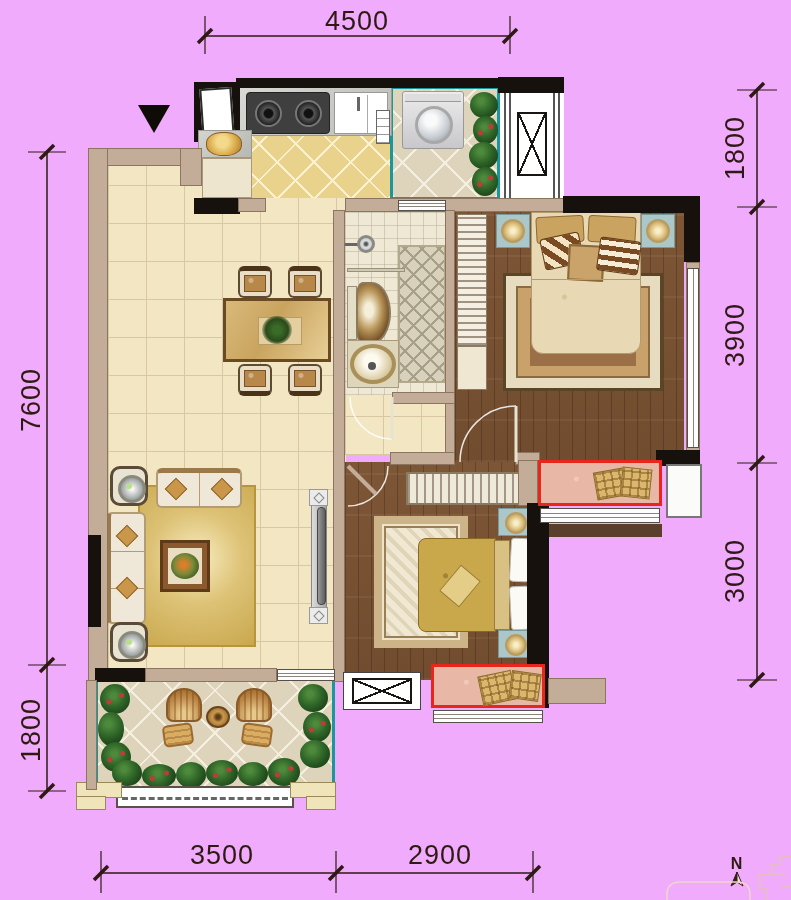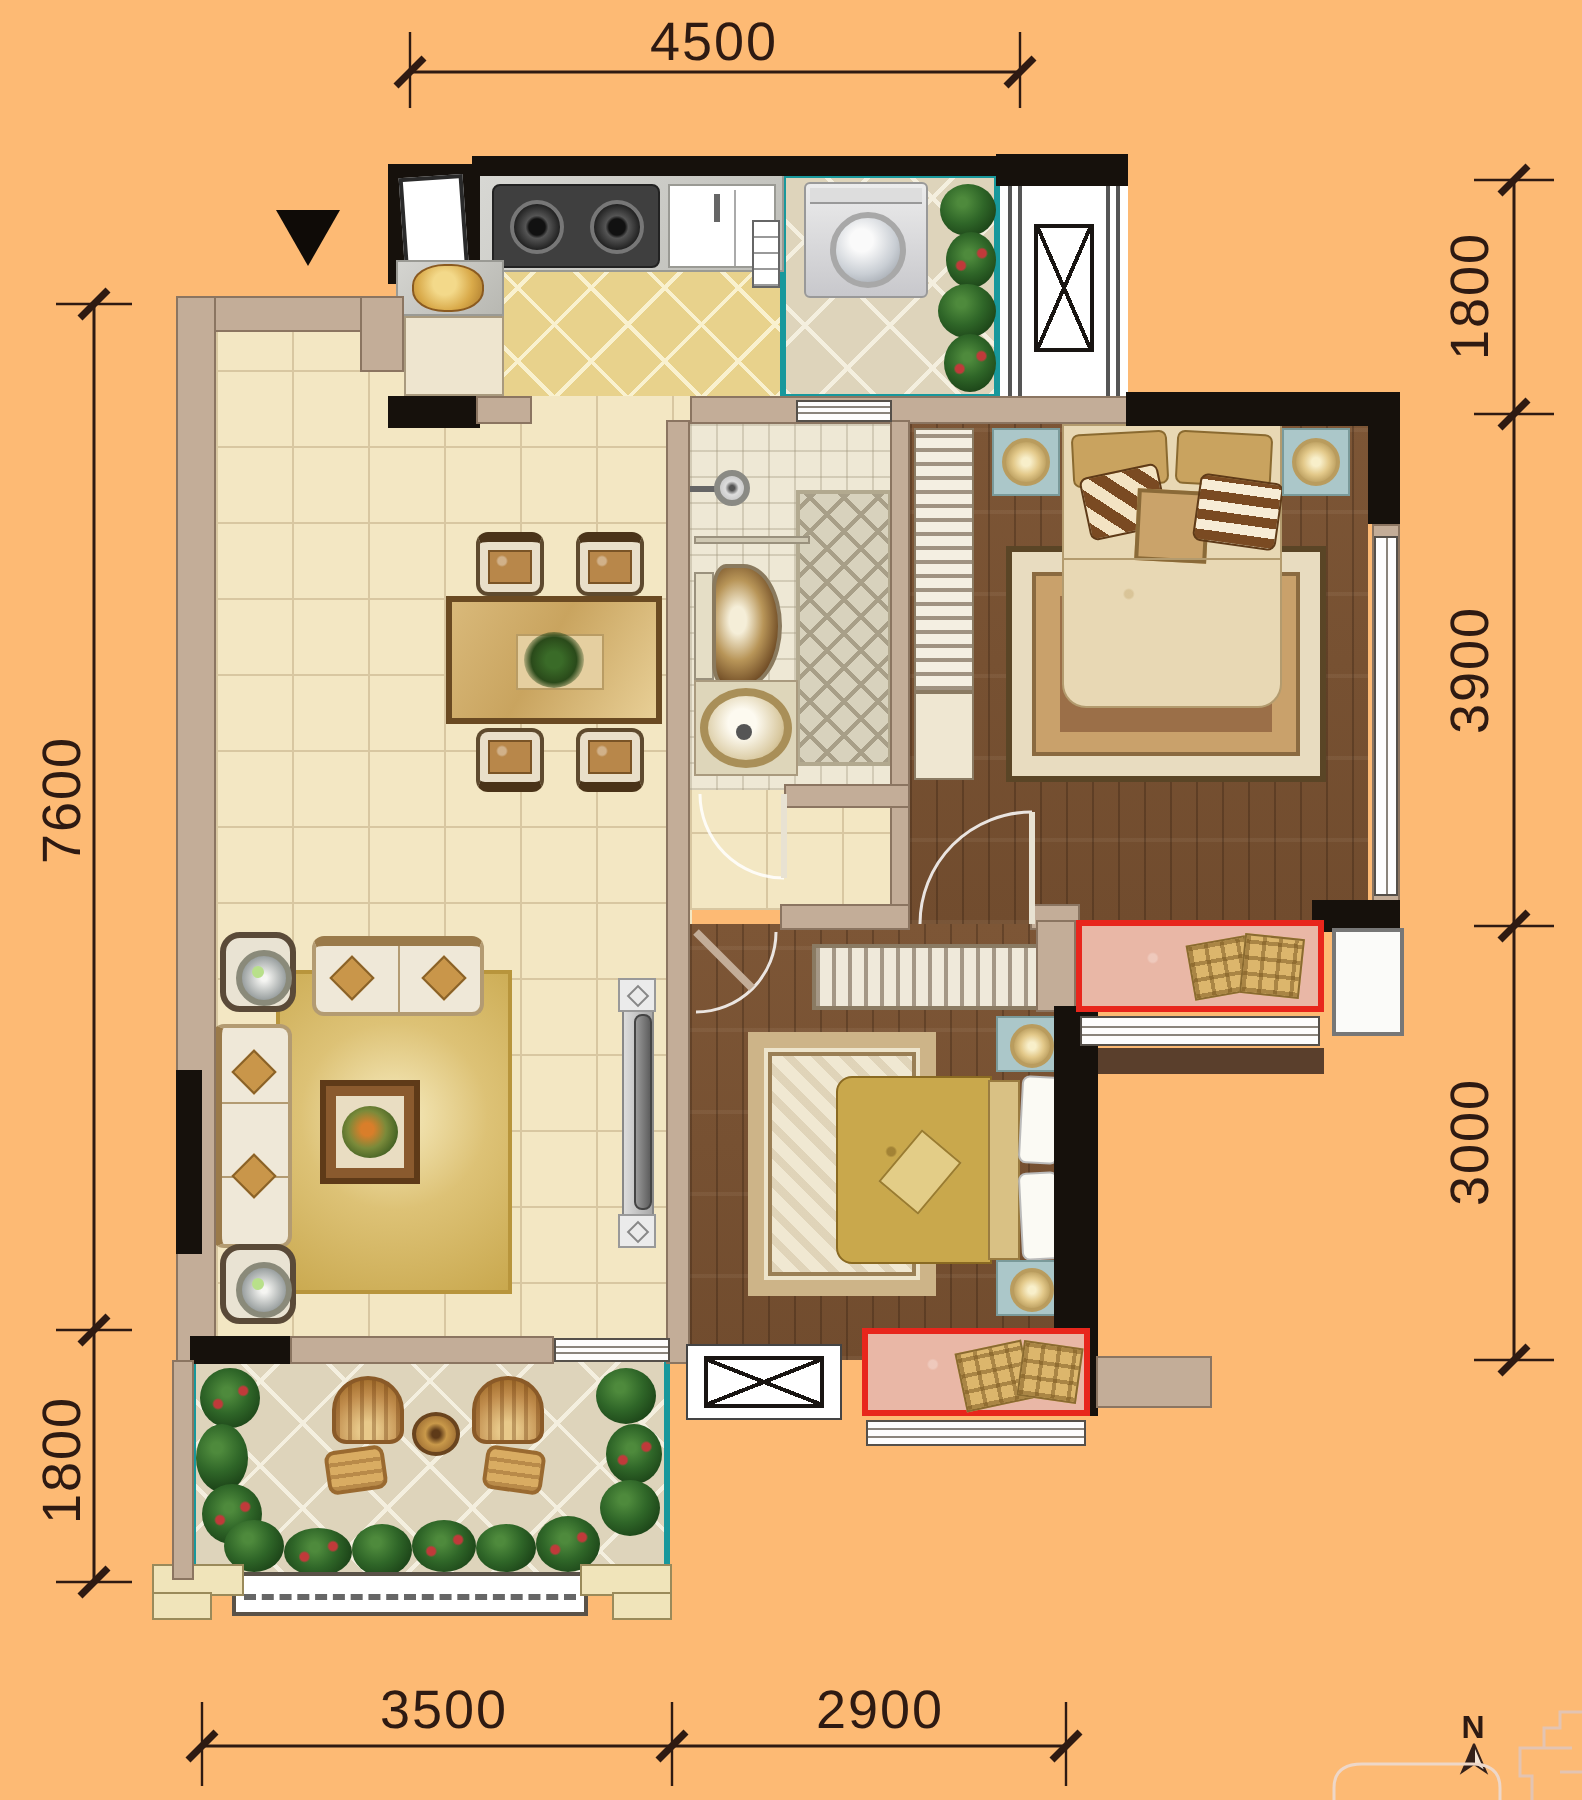--- a/index.html
+++ b/index.html
@@ -1,16 +1,16 @@
 <!DOCTYPE html>
 <html><head>
 <meta charset="utf-8">
 <style>
   html,body{margin:0;padding:0}
-  #stage{position:relative;width:791px;height:900px;background:#fdba74;overflow:hidden;
+  #stage{position:relative;width:791px;height:900px;background:#f0abfc;overflow:hidden;
          font-family:"Liberation Sans", sans-serif;}
   .a{position:absolute;box-sizing:border-box}
   .z1{z-index:1}.z2{z-index:2}.z3{z-index:3}.z4{z-index:4}.z5{z-index:5}.z6{z-index:6}
   .wall-b{background:#16110c}
   .wall-t{background:#c3ad98;box-shadow:inset 0 0 0 1px rgba(72,48,30,.45)}
   .tile{background:
     repeating-linear-gradient(0deg,#d8c7a1 0 1px,transparent 1px 38px),
     repeating-linear-gradient(90deg,#d8c7a1 0 1px,transparent 1px 38px),
     #f3e7c3}
   .wood{background:

